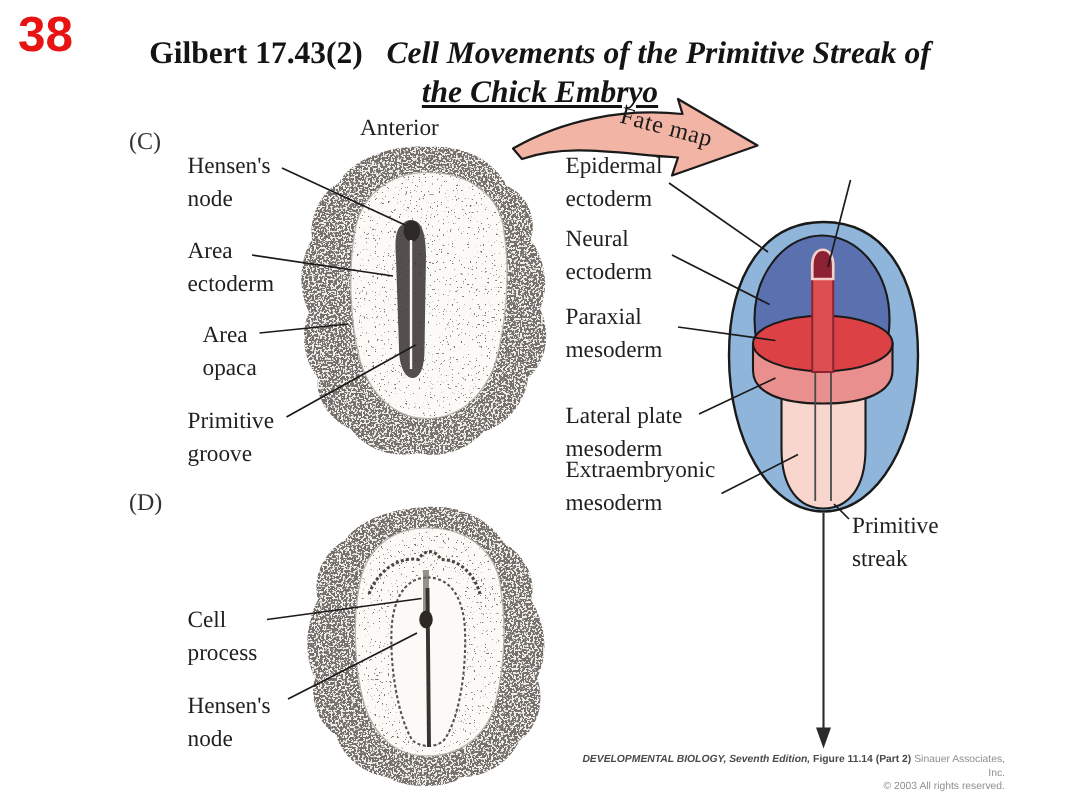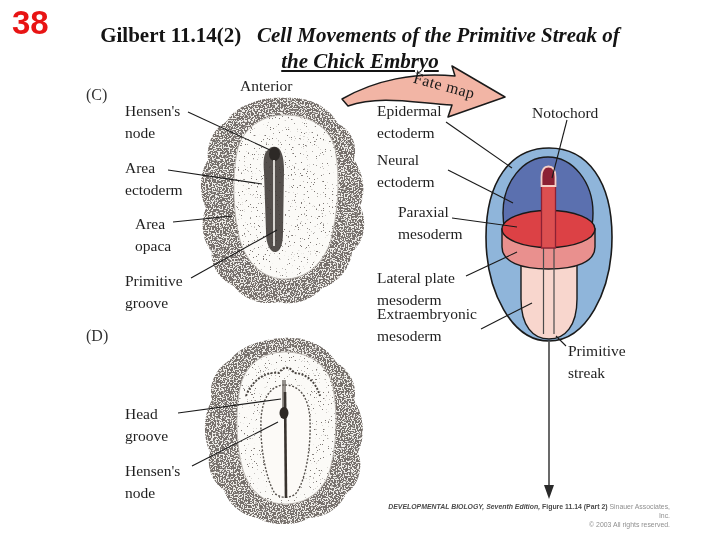--- a/index.html
+++ b/index.html
@@ -24,21 +24,21 @@
   .credit .c-fig{font-weight:bold;font-style:normal;color:#4a4a4a;}
 </style>
 </head>
 <body>
 
 <div class="slide">
 
   <div class="slide-number">38</div>
 
   <div class="title">
-    <span class="t-prefix">Gilbert 11.14(2)</span>
+    <span class="t-prefix">Gilbert 17.43(2)</span>
     <span>&nbsp;</span>
     <span class="t-ital">Cell Movements of the Primitive Streak of</span><br>
     <span class="t-under">the Chick Embryo</span>
   </div>
 
   <svg class="art" viewBox="0 0 720 540" xmlns="http://www.w3.org/2000/svg">
     <defs>
       <filter id="stipD" x="-10%" y="-10%" width="120%" height="120%">
         <feTurbulence type="fractalNoise" baseFrequency="0.72" numOctaves="2" seed="7" result="n"></feTurbulence>
         <feColorMatrix in="n" type="matrix" values="0 0 0 0 0.18  0 0 0 0 0.16  0 0 0 0 0.15  0 0 0 16 -7"></feColorMatrix>
@@ -111,31 +111,30 @@
   </svg>
 
   <div class="lbl panel-letter" style="left:86px;top:84px;">(C)</div>
   <div class="lbl anterior" style="left:240px;top:75px;">Anterior</div>
   <div class="lbl" style="left:125px;top:100px;width:70px;">Hensen's node</div>
   <div class="lbl" style="left:125px;top:157px;width:72px;">Area ectoderm</div>
   <div class="lbl" style="left:135px;top:213px;width:55px;">Area opaca</div>
   <div class="lbl" style="left:125px;top:270px;width:72px;">Primitive groove</div>
 
   <div class="lbl panel-letter" style="left:86px;top:325px;">(D)</div>
-  <div class="lbl" style="left:125px;top:403px;width:64px;">Head groove</div>
+  <div class="lbl" style="left:125px;top:403px;width:64px;">Cell process</div>
   <div class="lbl" style="left:125px;top:460px;width:70px;">Hensen's node</div>
 
   <div class="fate-map-text">Fate map</div>
 
   <div class="lbl" style="left:377px;top:100px;width:82px;">Epidermal ectoderm</div>
   <div class="lbl" style="left:377px;top:149px;width:82px;">Neural ectoderm</div>
-  <div class="lbl" style="left:377px;top:201px;width:86px;margin-left:21px;">Paraxial mesoderm</div>
+  <div class="lbl" style="left:377px;top:201px;width:86px;">Paraxial mesoderm</div>
   <div class="lbl" style="left:377px;top:267px;width:96px;">Lateral plate mesoderm</div>
   <div class="lbl" style="left:377px;top:303px;width:122px;">Extraembryonic mesoderm</div>
-  <div class="lbl" style="left:532px;top:102px;width:95px;">Notochord</div>
   <div class="lbl" style="left:568px;top:340px;width:70px;">Primitive streak</div>
 
   <div class="credit">
     <span class="c-book">DEVELOPMENTAL BIOLOGY, Seventh Edition,</span>
     <span class="c-fig">Figure 11.14 (Part 2)</span>
     <span>Sinauer Associates, Inc.</span><br>
     <span>© 2003 All rights reserved.</span>
   </div>
 
 </div>

